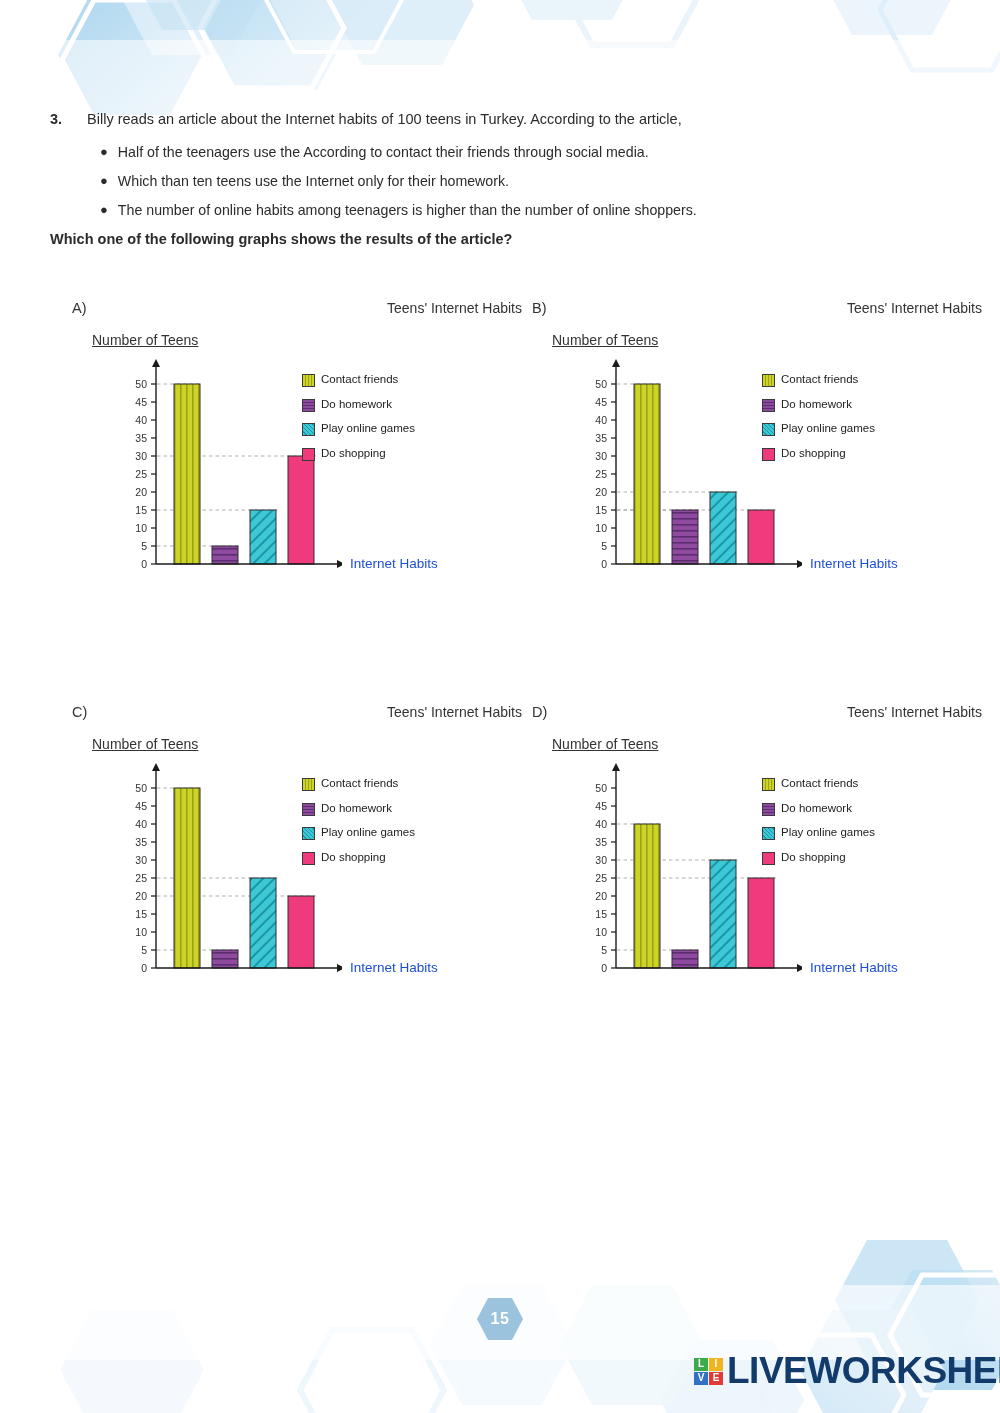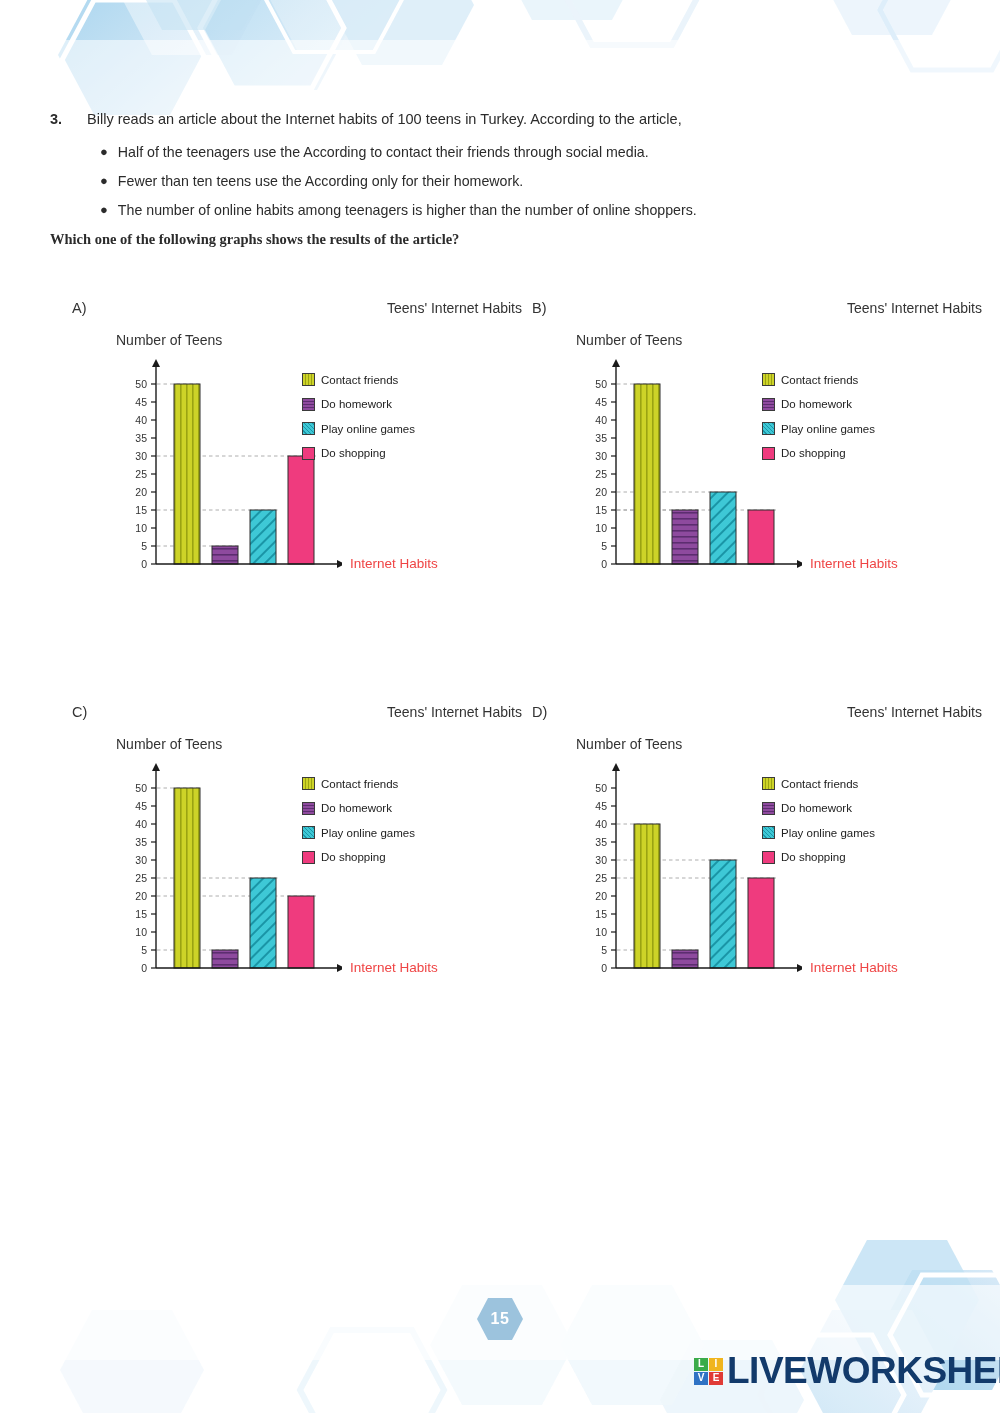--- a/index.html
+++ b/index.html
@@ -19,55 +19,55 @@
   #page { position: relative; z-index: 2; width: 1000px; height: 1413px; }
 
   
   .question-block { position: absolute; left: 50px; top: 110px; width: 900px; }
   .q-head { display: flex; gap: 11px; align-items: baseline; }
   .q-num { font-weight: bold; font-size: 14.5px; }
   .q-text { font-size: 14.5px; line-height: 1.35; margin-left: 14px; }
   .bullets { margin-top: 14px; padding-left: 50px; }
   .bullet { display: flex; gap: 10px; align-items: baseline; margin-bottom: 13px; font-size: 14.2px; }
   .bullet .dot { font-size: 13px; line-height: 1; position: relative; top: -1px; }
-  .q-prompt { margin-top: 7px; font-weight: bold; font-size: 14.5px; font-family: Liberation Serif, serif; }
+  .q-prompt { margin-top: 7px; font-weight: bold; font-size: 14.5px; }
 
   
   .charts { position: absolute; left: 0; top: 288px; width: 1000px; }
   .chart-row { position: relative; width: 1000px; height: 404px; }
   .chart-cell { position: absolute; width: 460px; height: 404px; }
   .cell-a { left: 62px; top: 0; }
   .cell-b { left: 522px; top: 0; }
   .cell-c { left: 62px; top: 0; }
   .cell-d { left: 522px; top: 0; }
 
   .opt-letter { position: absolute; left: 10px; top: 12px; font-size: 14.5px; color: #333; }
   .chart-title { position: absolute; left: 0; top: 12px; width: 460px; text-align: right;
                  font-size: 14px; color: #333; }
-  .axis-y-label { position: absolute; left: 54px; top: 44px; font-size: 14px; color: #333; }
+  .axis-y-label { position: absolute; left: 30px; top: 44px; font-size: 14px; color: #333; text-decoration: underline; }
 
   
   .plot { position: absolute; left: 58px; top: 68px; width: 222px; height: 236px; }
   .plot svg { display: block; }
 
   
   .legend { position: absolute; left: 240px; top: 86px; width: 215px; }
-  .legend-item { display: flex; align-items: flex-end; gap: 6px; margin-bottom: 12.5px; height: 12px; }
+  .legend-item { display: flex; align-items: flex-start; gap: 6px; margin-bottom: 12.5px; height: 12px; }
   .swatch { width: 13px; height: 13px; border: 1px solid #3a3a3a; flex: 0 0 13px; }
   .legend-label { font-size: 11.5px; color: #222; white-space: nowrap; line-height: 1; }
 
   .sw-yellow { background:
       repeating-linear-gradient(90deg, #cdd328 0 2px, #9aa312 2px 3px); }
   .sw-purple { background:
       repeating-linear-gradient(0deg, #8e4a9e 0 2px, #5d2d70 2px 3px); }
   .sw-cyan  { background:
       repeating-linear-gradient(45deg, #3ec8d6 0 2px, #1a95a6 2px 3px); }
   .sw-pink  { background: #ef3b7e; }
 
-  .x-axis-label { position: absolute; font-size: 13.5px; color: #ef4444; }
+  .x-axis-label { position: absolute; font-size: 13.5px; color: #1d4ed8; }
 
   
   .page-num-wrap { position: absolute; left: 476px; top: 1297px; width: 48px; height: 44px; }
   .page-num-text { position: absolute; inset: 0; display: flex; align-items: center; justify-content: center;
                    font-size: 16px; font-weight: bold; color: #ffffff; letter-spacing: .5px; }
 
   
   .footer-logo { position: absolute; left: 694px; top: 1348px; display: flex; align-items: center; height: 46px; }
   .logo-badge { display: grid; grid-template-columns: 14px 14px; grid-template-rows: 13px 13px;
                 gap: 1px; margin-right: 4px; }
@@ -144,21 +144,21 @@
       <span class="q-num">3.</span>
       <span class="q-text">Billy reads an article about the Internet habits of 100 teens in Turkey. According to the article,</span>
     </div>
     <div class="bullets">
       <div class="bullet">
         <span class="dot">●</span>
         <span>Half of the teenagers use the According to contact their friends through social media.</span>
       </div>
       <div class="bullet">
         <span class="dot">●</span>
-        <span>Fewer than ten teens use the According only for their homework.</span>
+        <span>Which than ten teens use the Internet only for their homework.</span>
       </div>
       <div class="bullet">
         <span class="dot">●</span>
         <span>The number of online habits among teenagers is higher than the number of online shoppers.</span>
       </div>
     </div>
     <div class="q-prompt">Which one of the following graphs shows the results of the article?</div>
   </div>
 
   <div class="charts">

